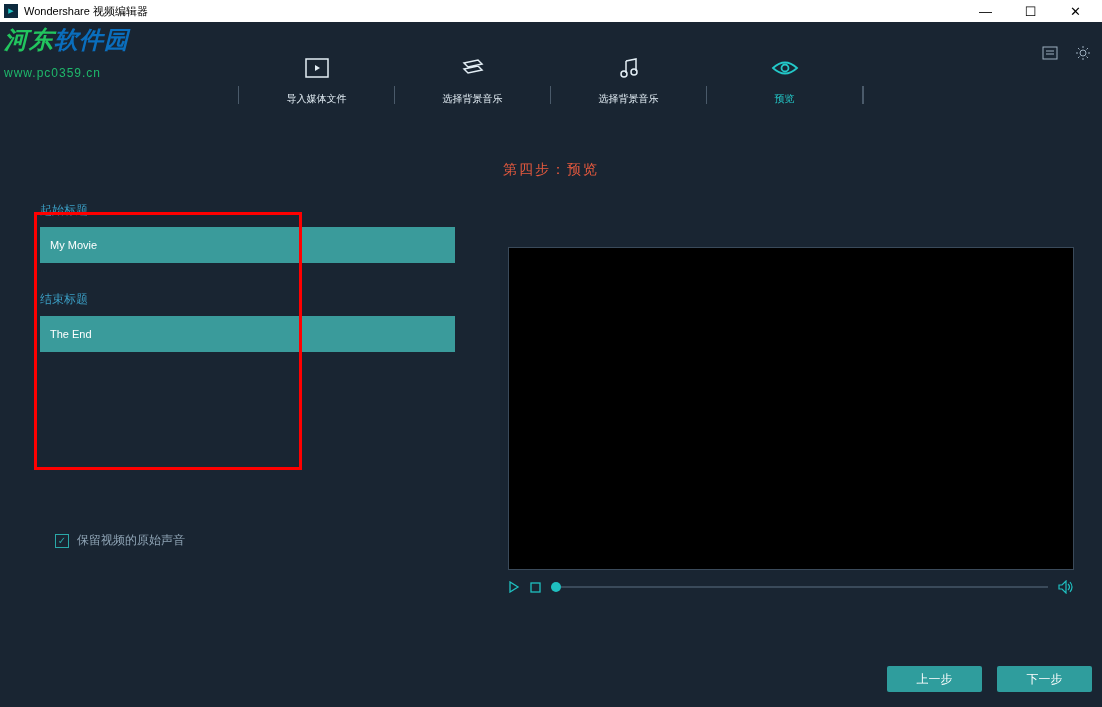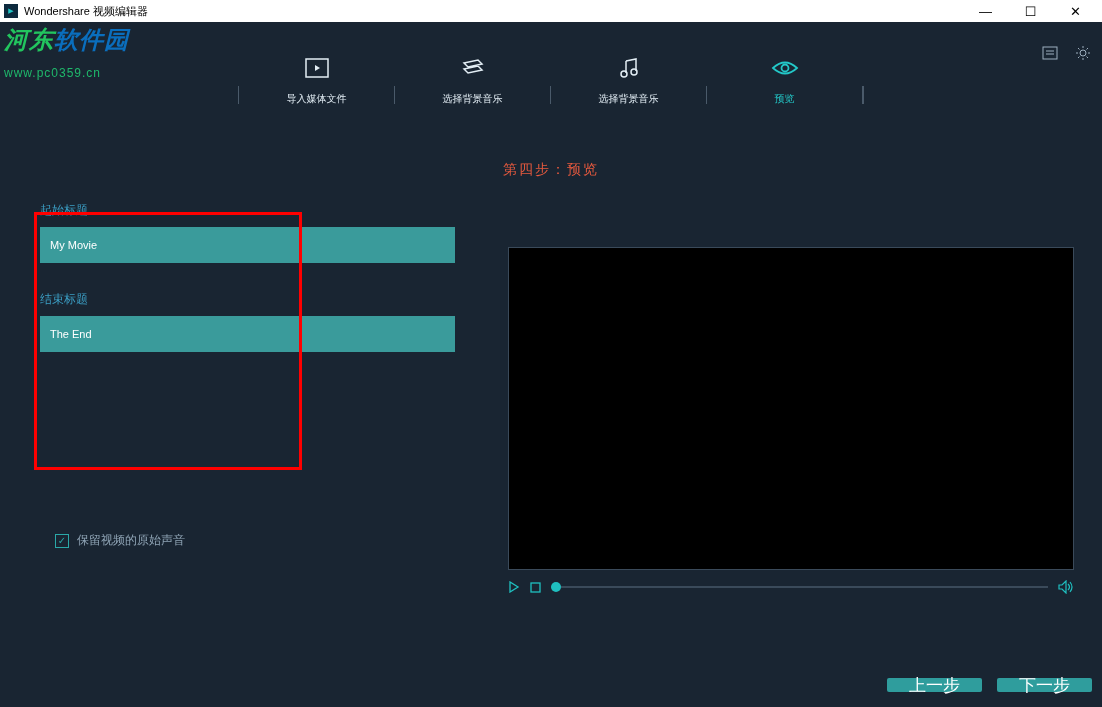--- a/index.html
+++ b/index.html
@@ -184,24 +184,24 @@
   width: 10px; height: 10px;
   border-radius: 50%;
   background: #1fc0c0;
 }
 .footer {
   position: absolute;
   right: 10px; bottom: 15px;
   display: flex; gap: 15px;
 }
 .footer .nav-btn {
-  width: 95px; height: 14px;
+  width: 95px; height: 26px;
   background: #2f9d9d;
   color: #fff;
-  font-size: 17px;
+  font-size: 12px;
   display: flex; align-items: center; justify-content: center;
   cursor: pointer;
   border-radius: 2px;
 }
 svg { display: block; }
 </style>
 </head>
 <body>
 
 <div class="titlebar">

